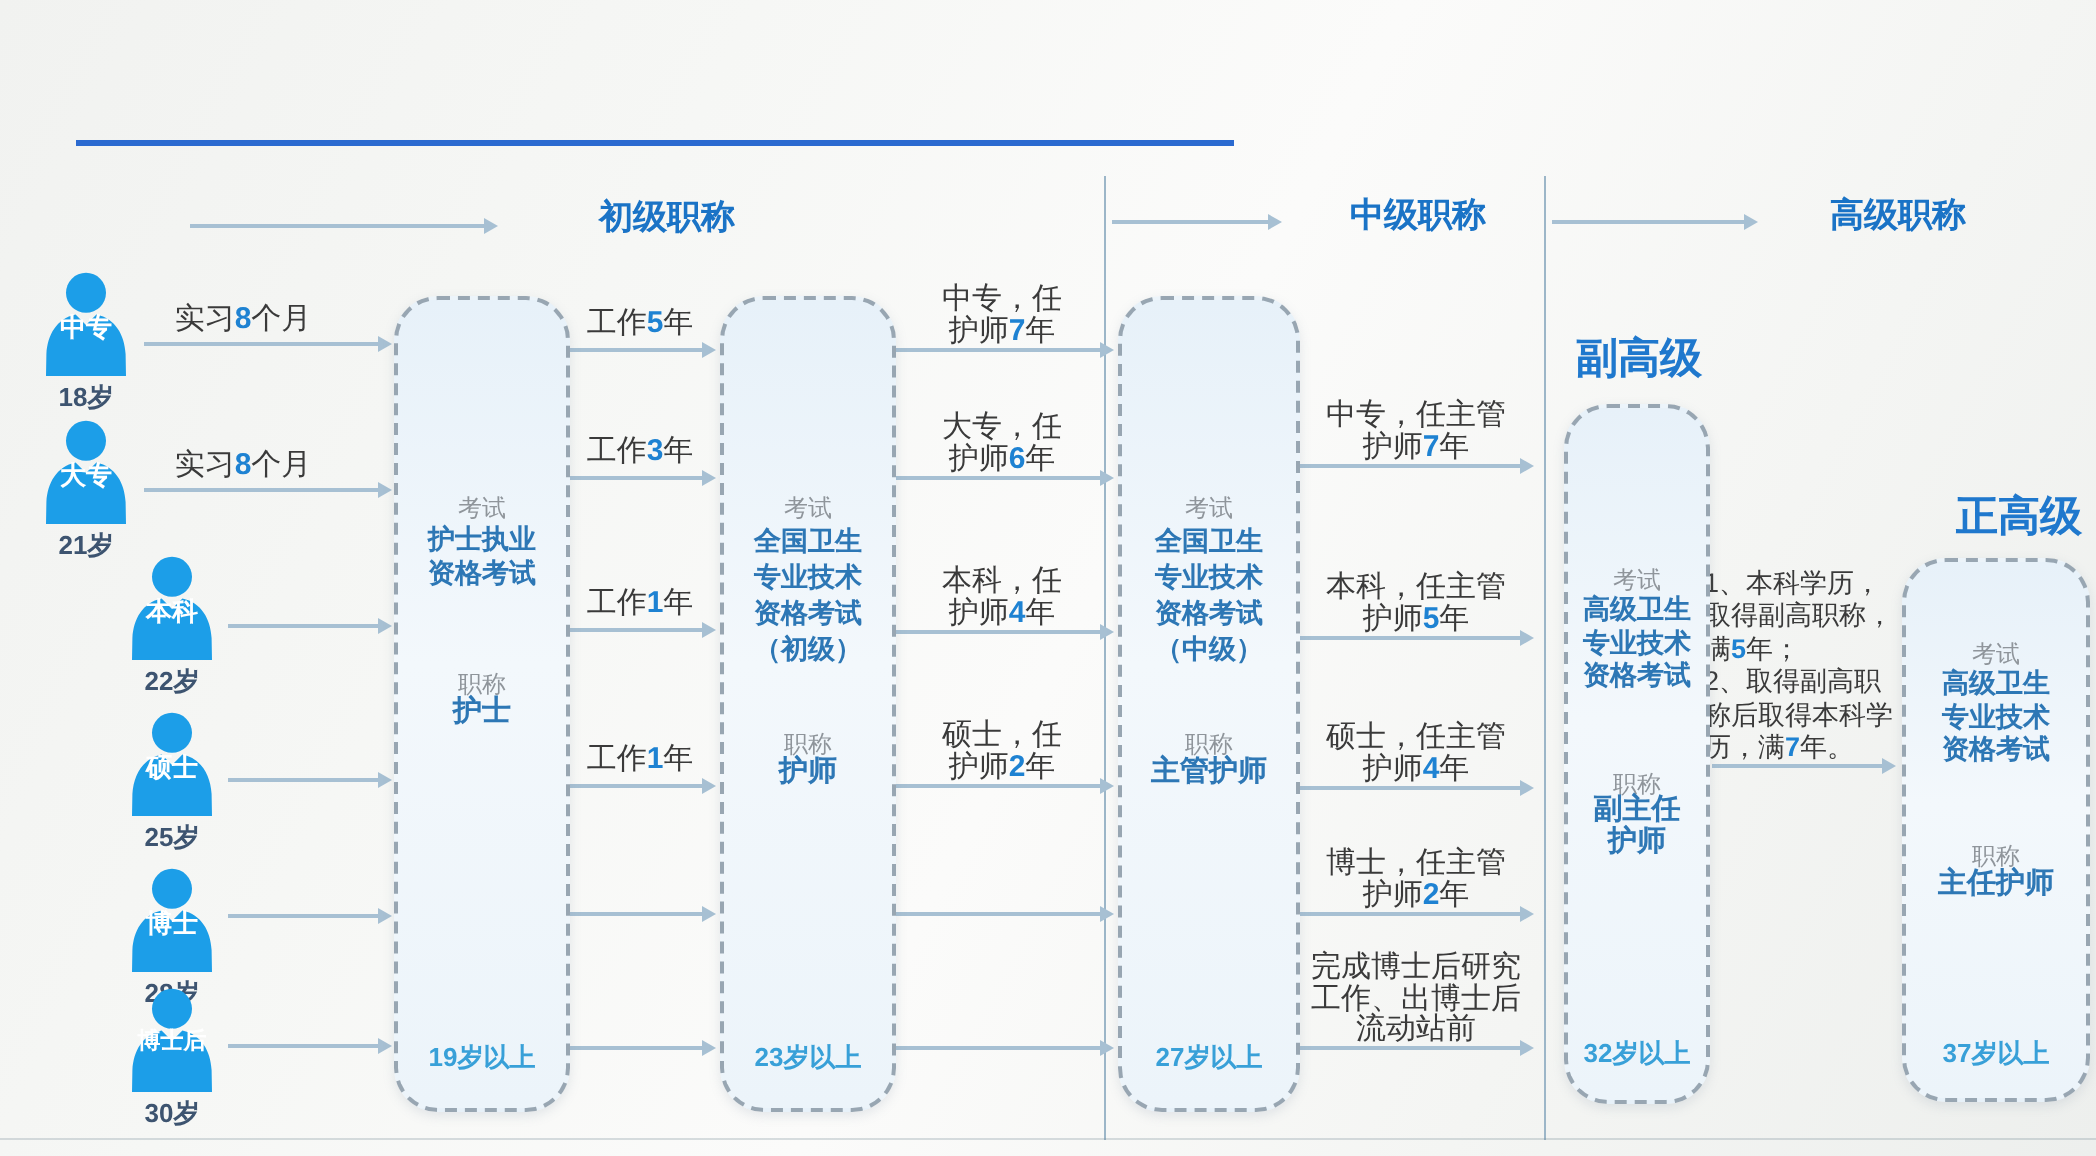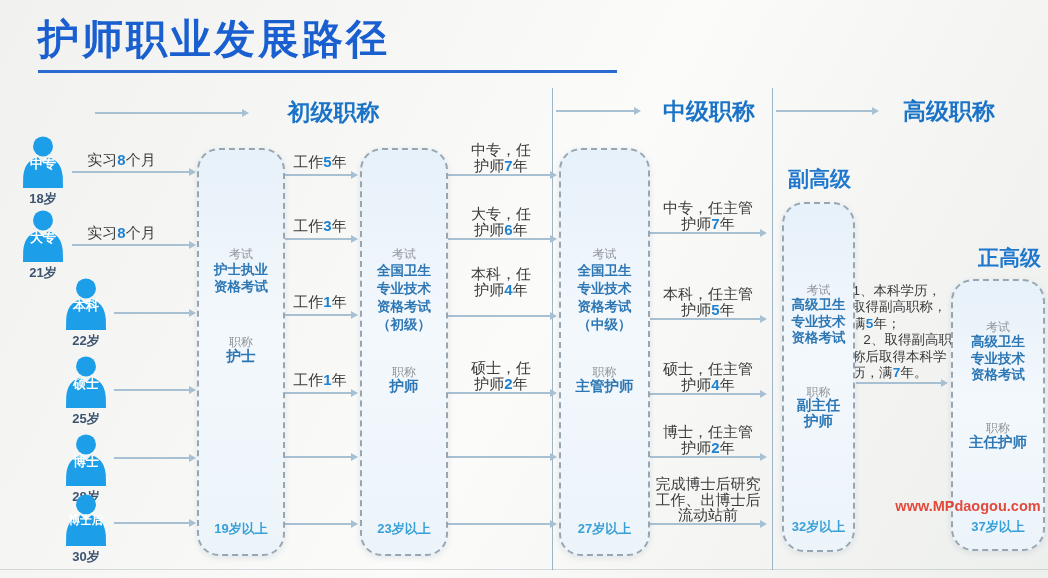--- a/index.html
+++ b/index.html
@@ -3,50 +3,49 @@
 <meta charset="utf-8">
 <style>
   :root{ --num:#1e82d2; }
   html,body{margin:0;padding:0;background:#fff;}
   #canvas{position:relative;width:1048px;height:578px;overflow:hidden;
     font-family:"Liberation Sans","DejaVu Sans",sans-serif;
     background:linear-gradient(118deg,#f1f2f0 0%,#f6f7f5 28%,#fbfbfa 52%,#f4f5f3 76%,#edefed 100%);}
   #canvas::after{content:"";position:absolute;left:0;right:0;top:569px;height:1px;background:rgba(120,140,150,.28);}
   #title{position:absolute;left:38px;top:12px;margin:0;font-size:41px;letter-spacing:3px;font-weight:bold;color:#1a5fd0;white-space:nowrap;}
   #rule{position:absolute;left:38px;top:70px;width:579px;height:3px;background:#2b6ad0;}
-  .stage-h{position:absolute;font-size:23px;font-weight:bold;color:#1a73c6;text-align:center;white-space:nowrap;}
+  .stage-h{position:absolute;font-size:17px;font-weight:bold;color:#1a73c6;text-align:center;white-space:nowrap;}
   .sub-h{position:absolute;font-size:21px;font-weight:bold;color:#1f78cd;text-align:right;white-space:nowrap;}
   .vline{position:absolute;width:1px;background:#9cb6c8;}
   .arrow{position:absolute;height:2px;background:#a7c0d3;}
   .ahead{position:absolute;right:-7px;top:-3px;width:0;height:0;border-left:7px solid #a7c0d3;border-top:4px solid transparent;border-bottom:4px solid transparent;}
   .lbl{position:absolute;font-size:15px;color:#3a3a3a;text-align:center;white-space:nowrap;}
   .hl{color:var(--num);font-weight:bold;}
   .person{position:absolute;width:46px;}
   .person svg{display:block;}
   .p-label{position:absolute;left:0;top:19px;width:100%;text-align:center;color:#fff;font-size:13px;font-weight:bold;white-space:nowrap;}
   .p-age{position:absolute;left:-10px;top:54px;width:66px;text-align:center;font-size:13px;font-weight:bold;color:#3d5470;}
   .qbox{position:absolute;border:2px dashed #98a6b2;border-radius:22px;
     background:linear-gradient(180deg,#e7f1f9 0%,#f3f8fc 45%,#ecf4fa 100%);
     box-shadow:0 2px 6px rgba(120,140,160,.18);}
   .qb-small{position:absolute;left:0;width:100%;text-align:center;font-size:12px;color:#8f959b;}
   .qb-name{position:absolute;left:0;width:100%;text-align:center;font-weight:bold;color:#2d77b5;font-size:13.5px;}
   .qb-title{position:absolute;left:0;width:100%;text-align:center;font-weight:bold;color:#2d77b5;font-size:14.5px;}
   .qb-age{position:absolute;left:0;width:100%;text-align:center;font-weight:bold;color:#38a0d8;font-size:13px;}
-  #promo-note{position:absolute;font-size:13.5px;line-height:16.4px;color:#3a3a3a;text-align:left;font-family:Liberation Mono, monospace;}
+  #promo-note{position:absolute;font-size:13.5px;line-height:16.4px;color:#3a3a3a;text-align:left;}
   #watermark{position:absolute;left:888px;top:500px;width:160px;opacity:.92;z-index:9;}
   .wm-row{display:flex;align-items:center;justify-content:center;}
   .wm-char{font-size:31px;font-weight:900;color:#8f1d12;letter-spacing:-1px;}
   .wm-circle{width:34px;height:34px;border-radius:50%;background:#d2392a;color:#fff;display:flex;align-items:center;justify-content:center;font-size:19px;font-weight:bold;margin:0 -1px;flex:0 0 auto;}
   .wm-url{margin-top:-2px;text-align:center;font-size:14.5px;font-weight:bold;color:#e23c2c;white-space:nowrap;}
 </style>
 </head>
 <body>
 
 <div id="canvas">
-  <h1 id="title">护师职业发展路径</h1>
   <div id="rule"></div>
   <div id="layer">
       <div class="arrow" style="left: 95px; top: 112px; width: 147px;">
         <i class="ahead"></i>
       </div>
       <div class="stage-h" style="left: 276px; top: 97px; width: 115px;">初级职称</div>
       <div class="arrow" style="left: 556px; top: 110px; width: 78px;">
         <i class="ahead"></i>
       </div>
       <div class="stage-h" style="left: 653px; top: 96px; width: 112px;">中级职称</div>
@@ -166,21 +165,21 @@
       <div class="arrow" style="left: 446px; top: 238px; width: 104px;">
         <i class="ahead"></i>
       </div>
       <div class="lbl" style="left: 438px; top: 206px; width: 126px;">
         <div style="line-height: 16px;"><span>大专，任</span></div>
         <div style="line-height: 16px;"><span>护师</span><span class="hl">6</span><span>年</span></div>
       </div>
       <div class="arrow" style="left: 446px; top: 315px; width: 104px;">
         <i class="ahead"></i>
       </div>
-      <div class="lbl" style="left: 438px; top: 266px; width: 126px;">
+      <div class="lbl" style="left: 438px; top: 283px; width: 126px;">
         <div style="line-height: 16px;"><span>本科，任</span></div>
         <div style="line-height: 16px;"><span>护师</span><span class="hl">4</span><span>年</span></div>
       </div>
       <div class="arrow" style="left: 446px; top: 392px; width: 104px;">
         <i class="ahead"></i>
       </div>
       <div class="lbl" style="left: 438px; top: 360px; width: 126px;">
         <div style="line-height: 16px;"><span>硕士，任</span></div>
         <div style="line-height: 16px;"><span>护师</span><span class="hl">2</span><span>年</span></div>
       </div>
@@ -223,21 +222,21 @@
       </div>
       <div class="lbl" style="left: 642px; top: 476px; width: 132px;">
         <div style="line-height: 15.5px;"><span>完成博士后研究</span></div>
         <div style="line-height: 15.5px;"><span>工作、出博士后</span></div>
         <div style="line-height: 15.5px;"><span>流动站前</span></div>
       </div>
       <div id="promo-note" style="left: 852px; top: 284px; width: 100px;">
         <div style="line-height: 16.4px;"><span>1、本科学历，</span></div>
         <div style="line-height: 16.4px;"><span>取得副高职称，</span></div>
         <div style="line-height: 16.4px;"><span>满</span><span class="hl">5</span><span>年；</span></div>
-        <div style="line-height: 16.4px; text-align: right;"><span>2、取得副高职</span></div>
+        <div style="line-height: 16.4px;"><span>2、取得副高职</span></div>
         <div style="line-height: 16.4px;"><span>称后取得本科学</span></div>
         <div style="line-height: 16.4px;"><span>历，满</span><span class="hl">7</span><span>年。</span></div>
       </div>
       <div class="arrow" style="left: 856px; top: 382px; width: 85px;">
         <i class="ahead"></i>
       </div>
       <div class="qbox" style="left: 197px; top: 148px; width: 84px; height: 404px;">
         <div class="qb-small" style="top: 96px;">考试</div>
         <div class="qb-name" style="top: 112px; line-height: 16.5px;">
           <div>护士执业</div>
@@ -299,15 +298,14 @@
           <div>资格考试</div>
         </div>
         <div class="qb-small" style="top: 139px;">职称</div>
         <div class="qb-title" style="top: 153px; line-height: 16px;">
           <div>主任护师</div>
         </div>
         <div class="qb-age" style="top: 237px;">37岁以上</div>
       </div>
     </div>
   <div id="watermark">
-    <div class="wm-url">www.MPdaogou.com</div>
   </div>
 </div>
 
 </body></html>

